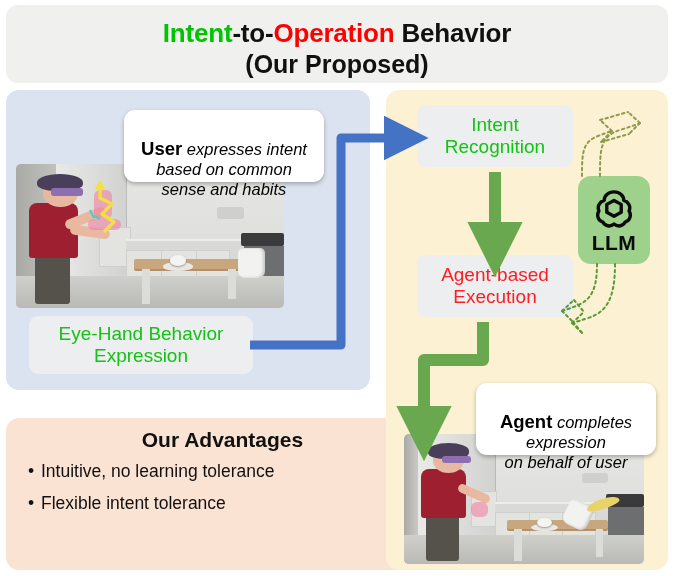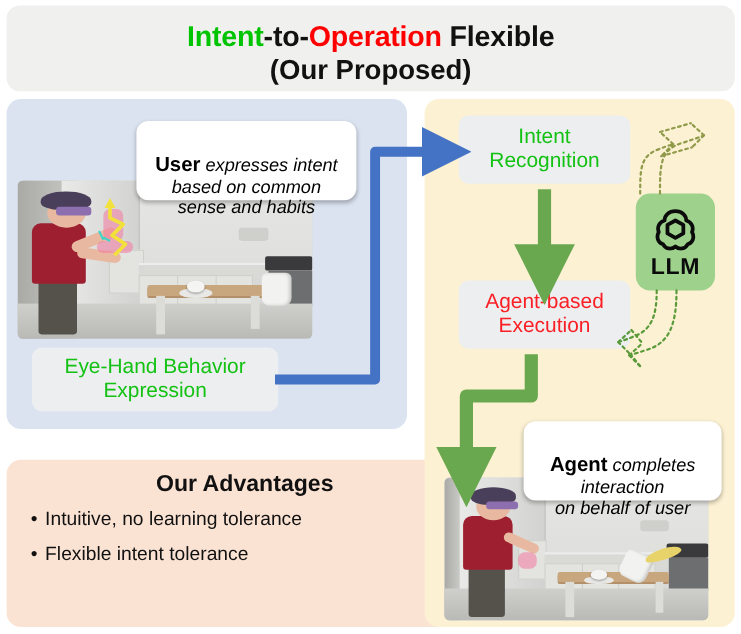--- a/index.html
+++ b/index.html
@@ -101,21 +101,21 @@
 
   svg.ovl{position:absolute;left:0;top:0;width:674px;height:576px;pointer-events:none;}
 </style>
 </head>
 <body>
 
 <div id="root">
 
   <div class="header">
     <div class="title">
-      <span class="g">Intent</span><span>-to-</span><span class="r">Operation</span><span> Flexible</span>
+      <span class="g">Intent</span><span>-to-</span><span class="r">Operation</span><span> Behavior</span>
     </div>
     <div class="subtitle">(Our Proposed)</div>
   </div>
 
   <div class="panel-left"></div>
 
   <div class="scene" style="left:16px;top:164px;width:268px;height:144px;">
     <div class="sc-backwall" style="left:18%;top:0;width:82%;height:62%;"></div>
     <div class="sc-wallL"></div>
     <div class="sc-fridge" style="left:15%;top:0;width:26%;height:92%;"></div>
@@ -224,21 +224,21 @@
     <div class="sc-person-arm" style="left:22%;top:42%;width:14%;height:7%;transform:rotate(24deg);"></div>
     <div class="sc-person-head" style="left:12%;top:11%;width:13%;height:19%;"></div>
     <div class="sc-person-hat" style="left:10%;top:7%;width:17%;height:12%;"></div>
     <div class="sc-person-visor" style="left:16%;top:17%;width:12%;height:5%;"></div>
     <div class="sc-hl" style="left:28%;top:52%;width:7%;height:12%;"></div>
   </div>
 
   <div class="callout" style="left:476px;top:383px;width:180px;height:72px;">
     <div class="inner">
       <b>Agent</b><span> completes</span><br>
-      <span>interaction</span><br>
+      <span>expression</span><br>
       <span>on behalf of user</span>
     </div>
   </div>
 
   <svg class="ovl" viewBox="0 0 674 576">
     <defs>
       <marker id="mBlue" markerWidth="5" markerHeight="5" refX="1.6" refY="2.5" orient="auto">
         <path d="M0,0 L5,2.5 L0,5 z" fill="#4472c4"></path>
       </marker>
       <marker id="mGreen" markerWidth="4.6" markerHeight="4.6" refX="1.5" refY="2.3" orient="auto">

